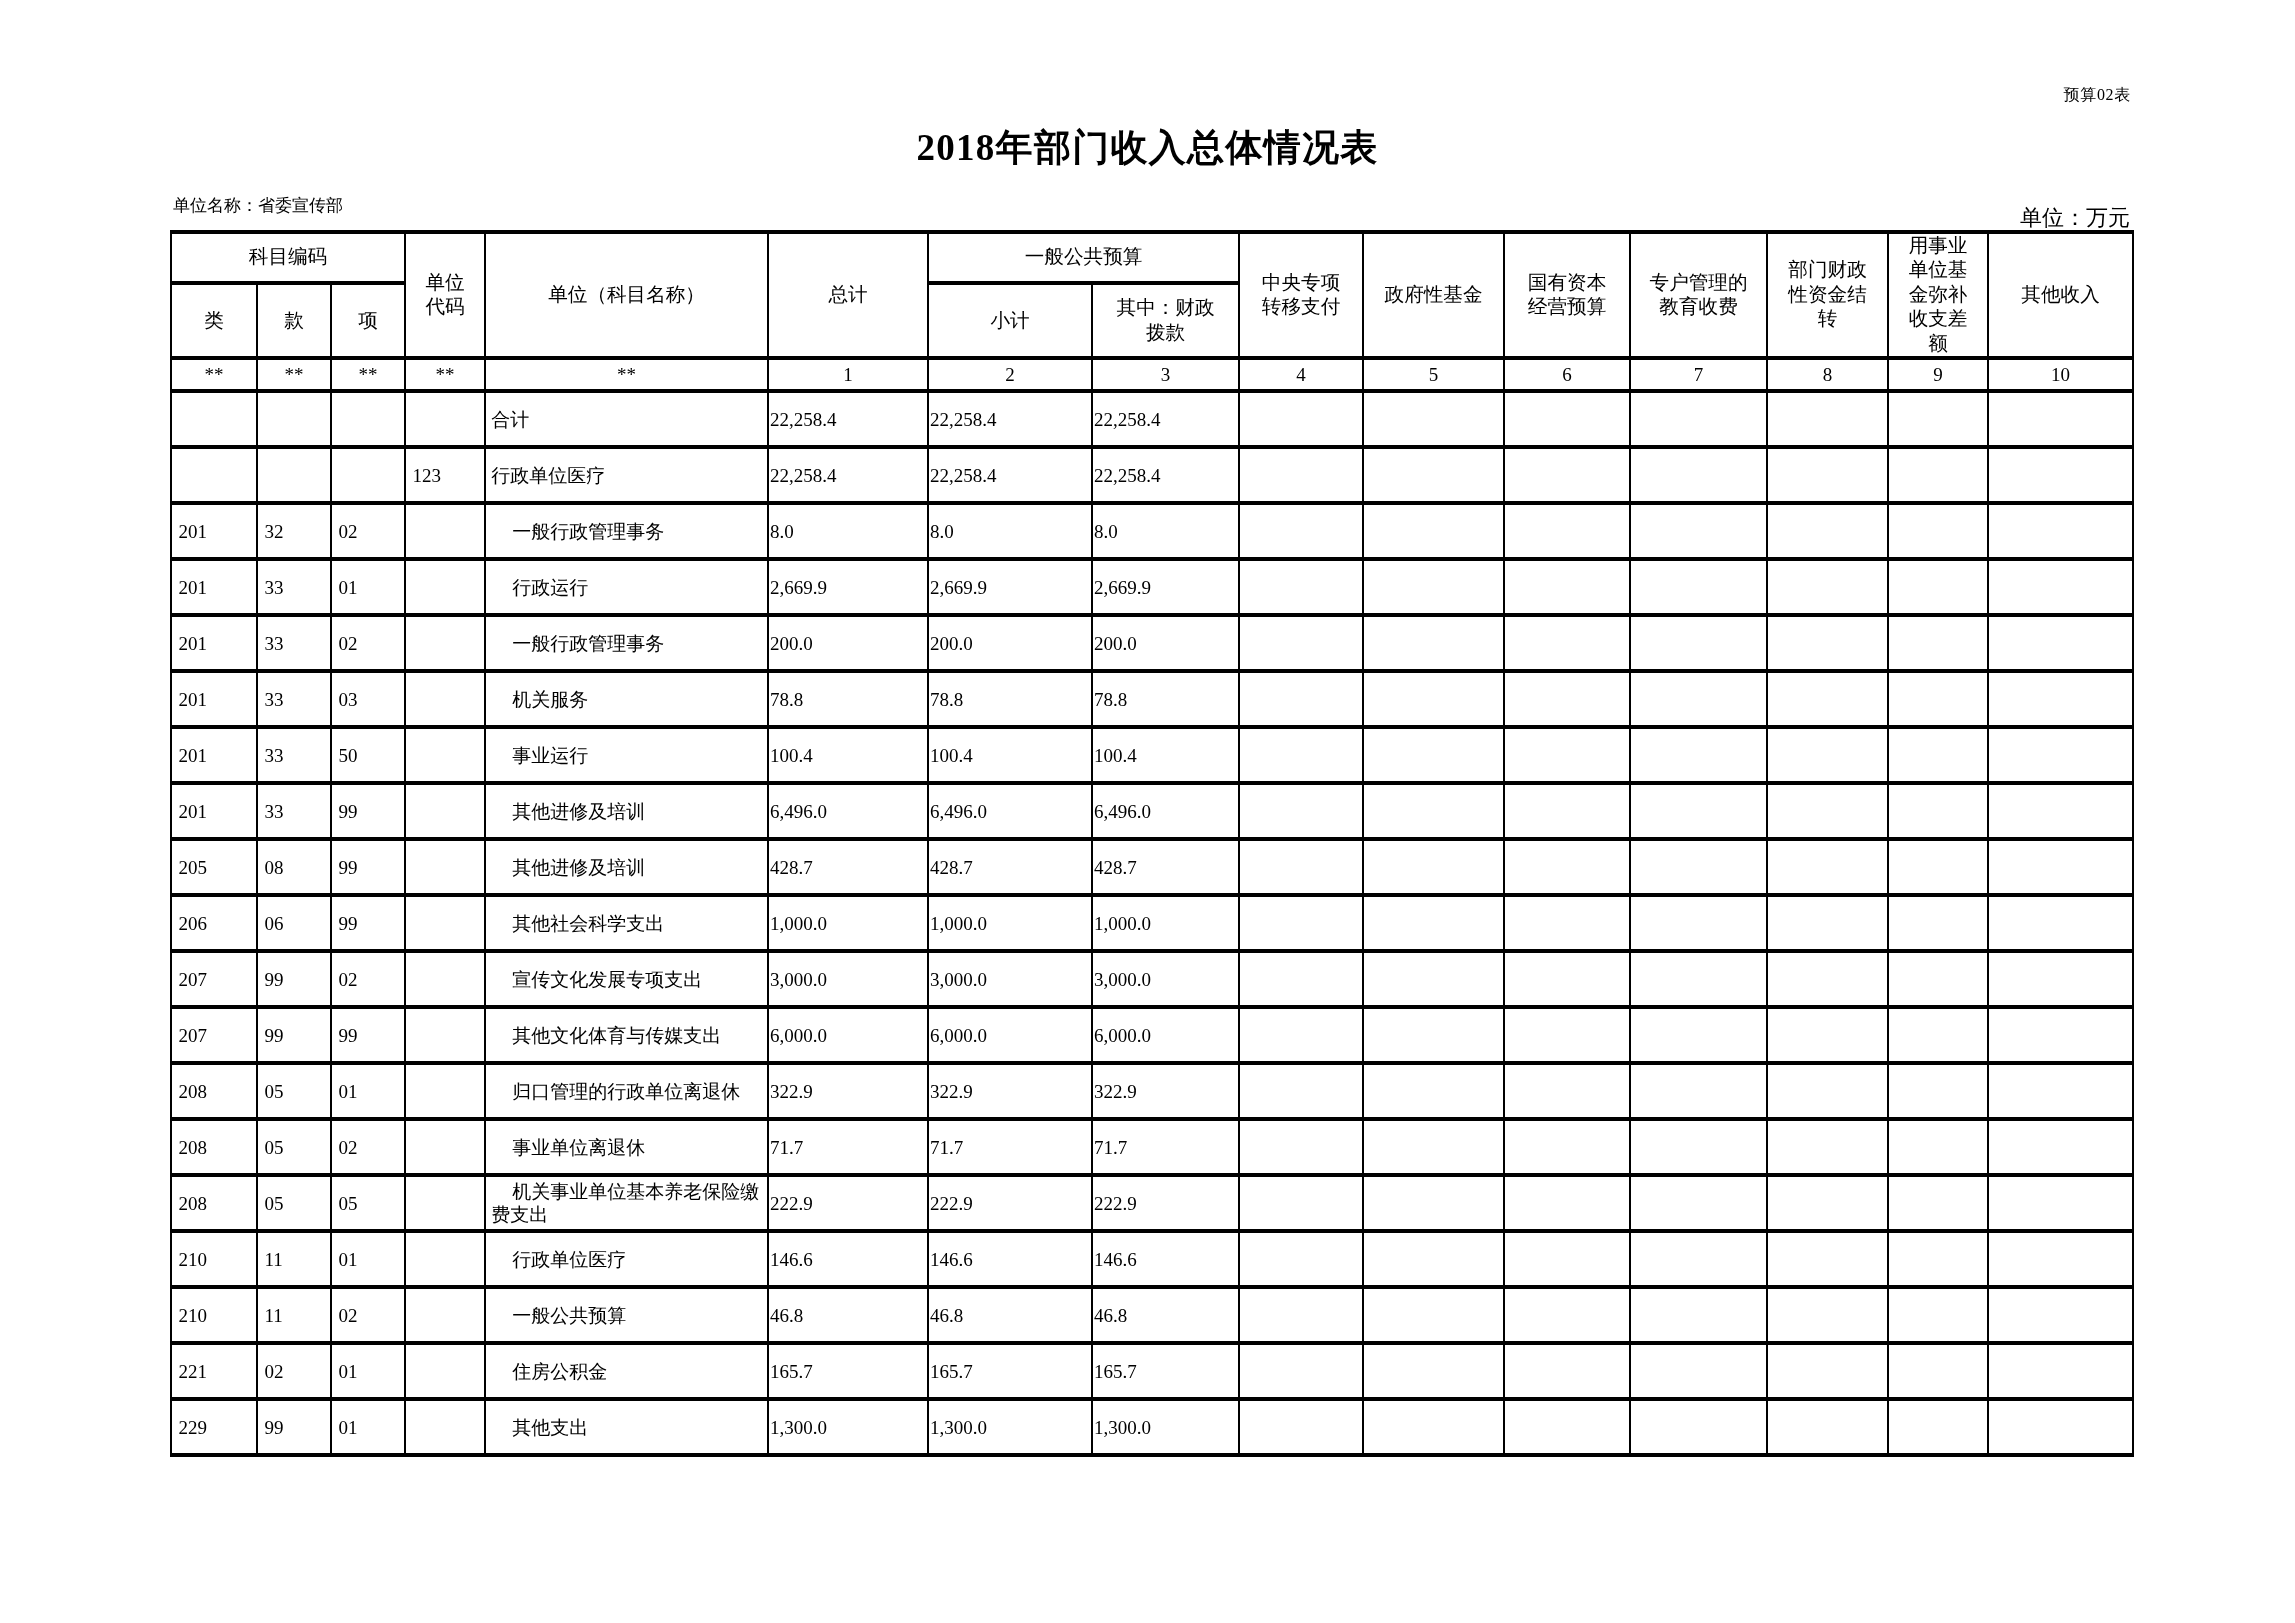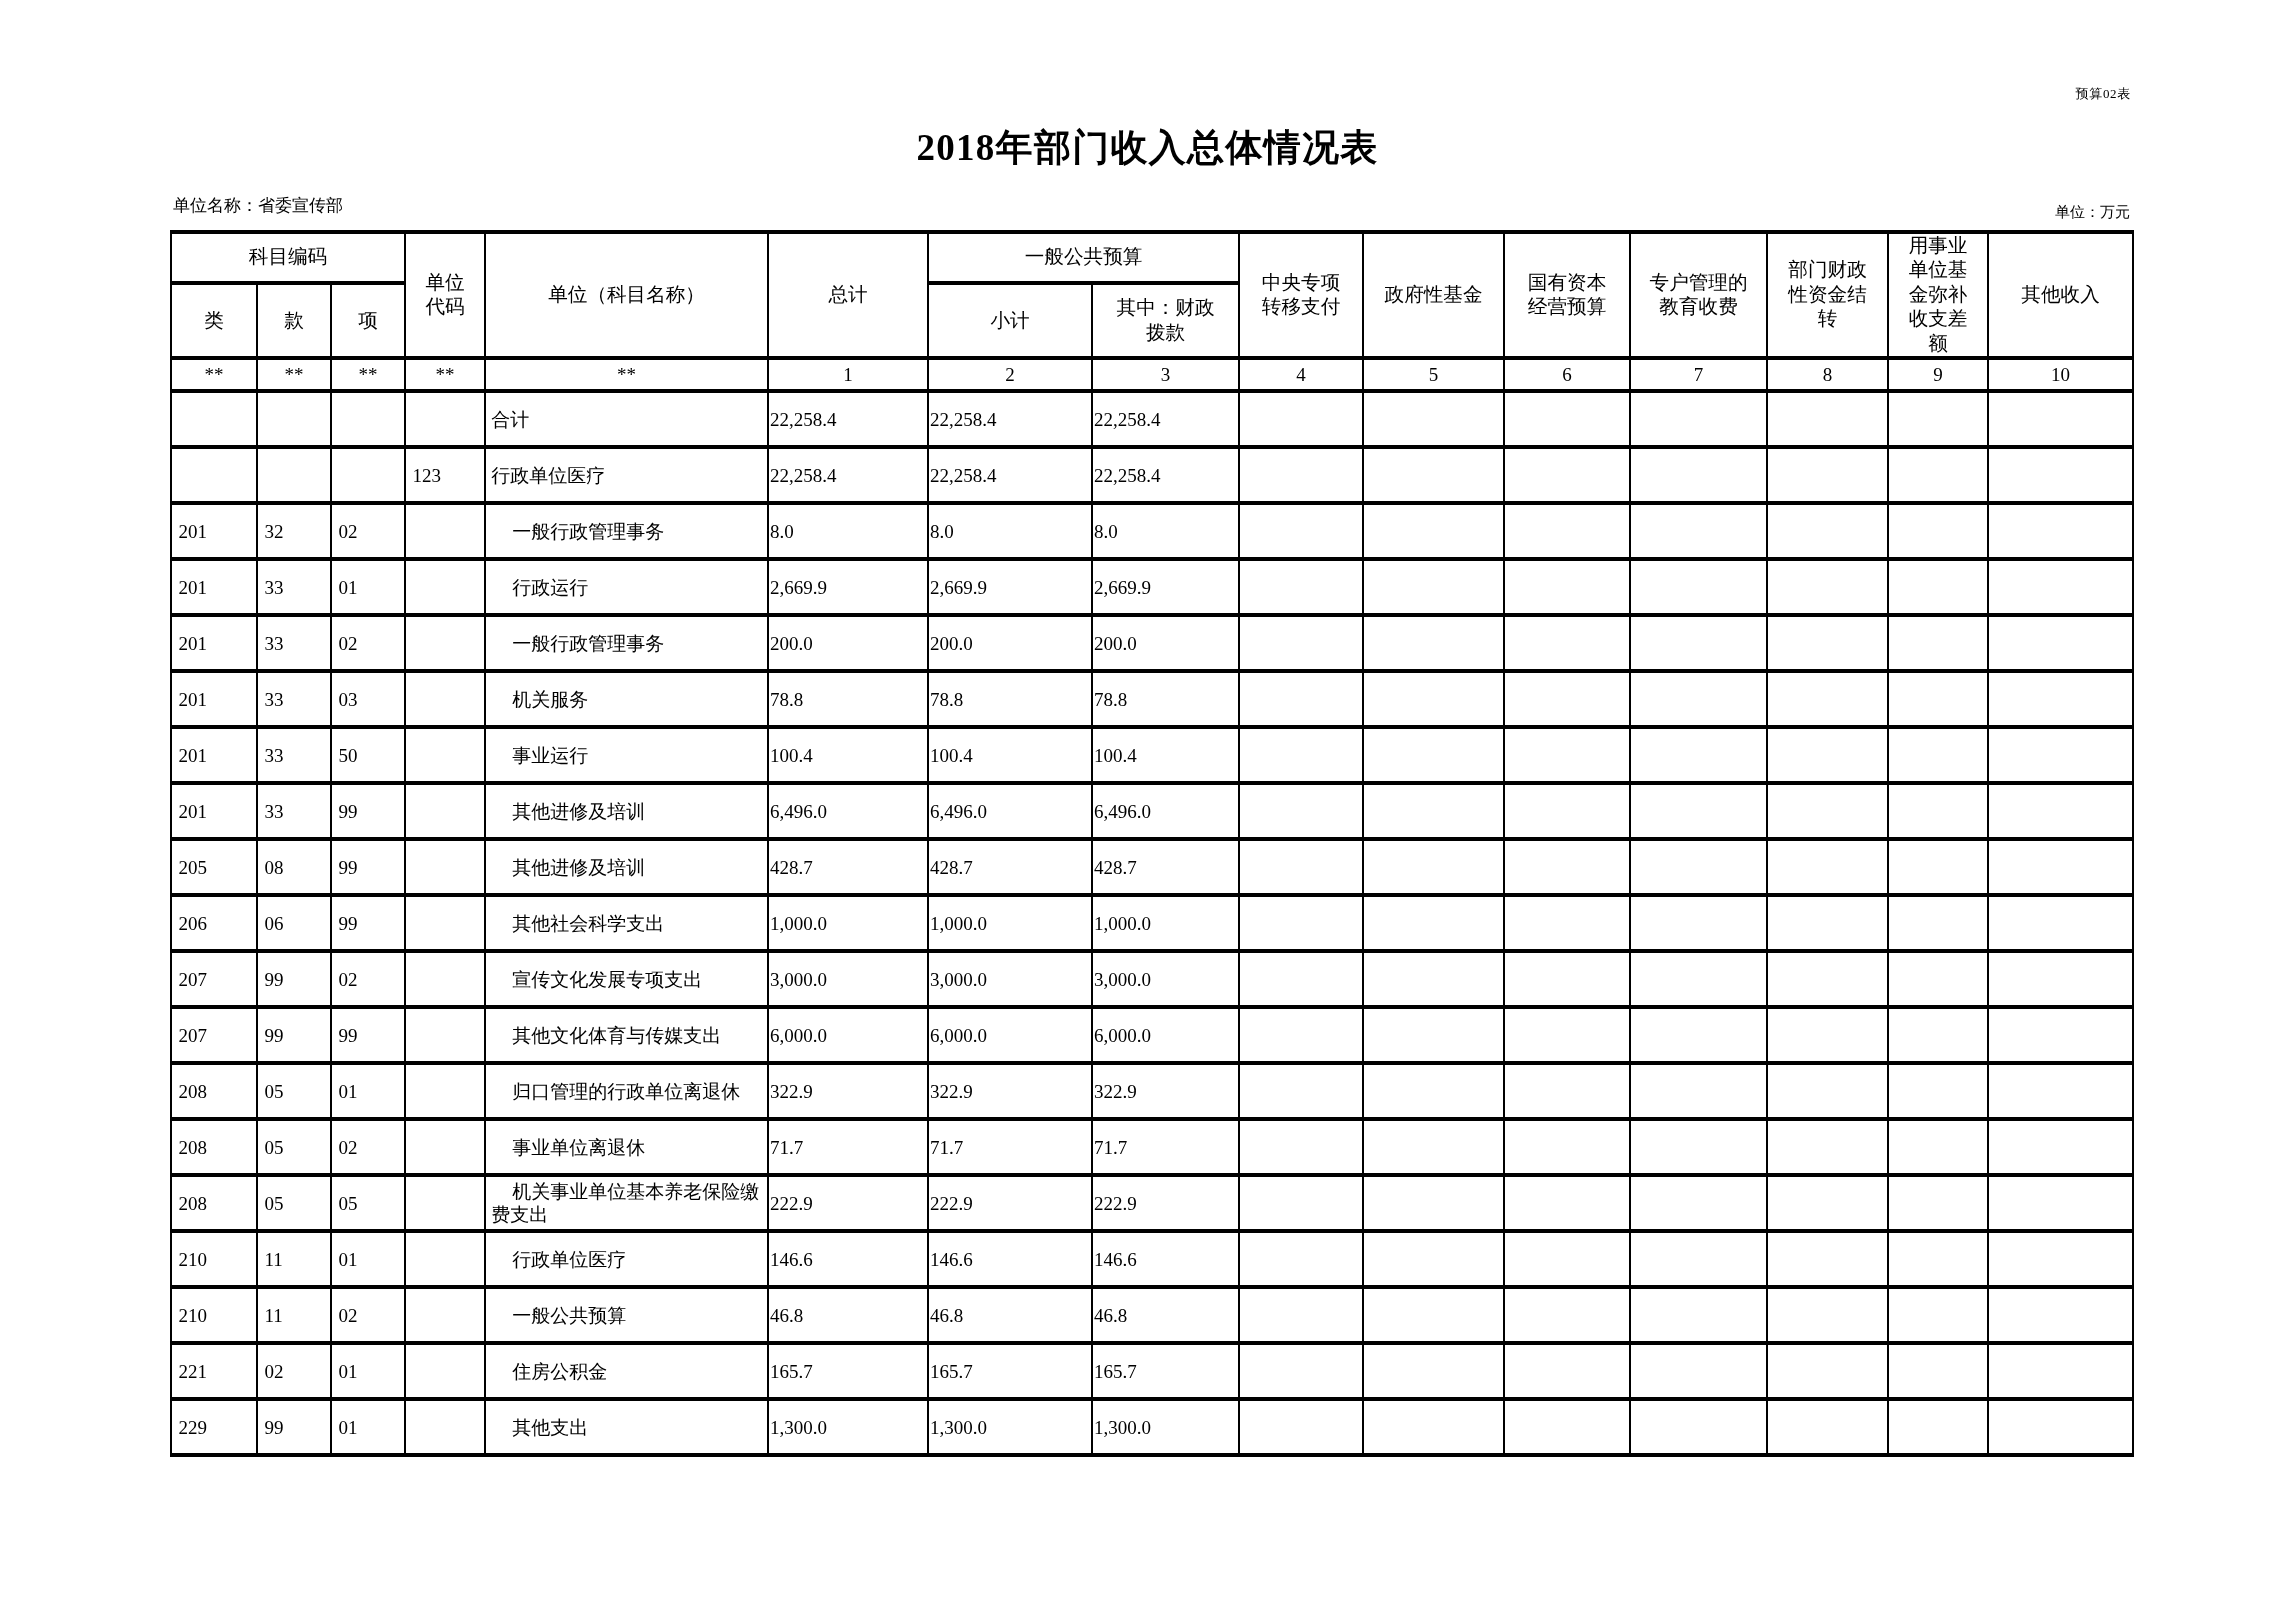--- a/index.html
+++ b/index.html
@@ -9,21 +9,21 @@
     width: 2295px;
     height: 1623px;
     position: relative;
     font-family: "Liberation Serif", "DejaVu Serif", serif;
     color: #000;
   }
   .doc-label {
     position: absolute;
     top: 85px;
     right: 164px;
-    font-size: 13px;
+    font-size: 16px;
     letter-spacing: 0.7px;
   }
   .title {
     position: absolute;
     top: 123px;
     left: 0;
     width: 100%;
     text-align: center;
     font-size: 37px;
     font-weight: bold;
@@ -32,21 +32,21 @@
   .unit-name {
     position: absolute;
     top: 194px;
     left: 173px;
     font-size: 17px;
   }
   .unit-measure {
     position: absolute;
     top: 203px;
     right: 165px;
-    font-size: 15px;
+    font-size: 22px;
   }
   table.budget {
     position: absolute;
     top: 230px;
     left: 170px;
     width: 1963px;
     border-collapse: collapse;
     table-layout: fixed;
     font-size: 19px;
   }

